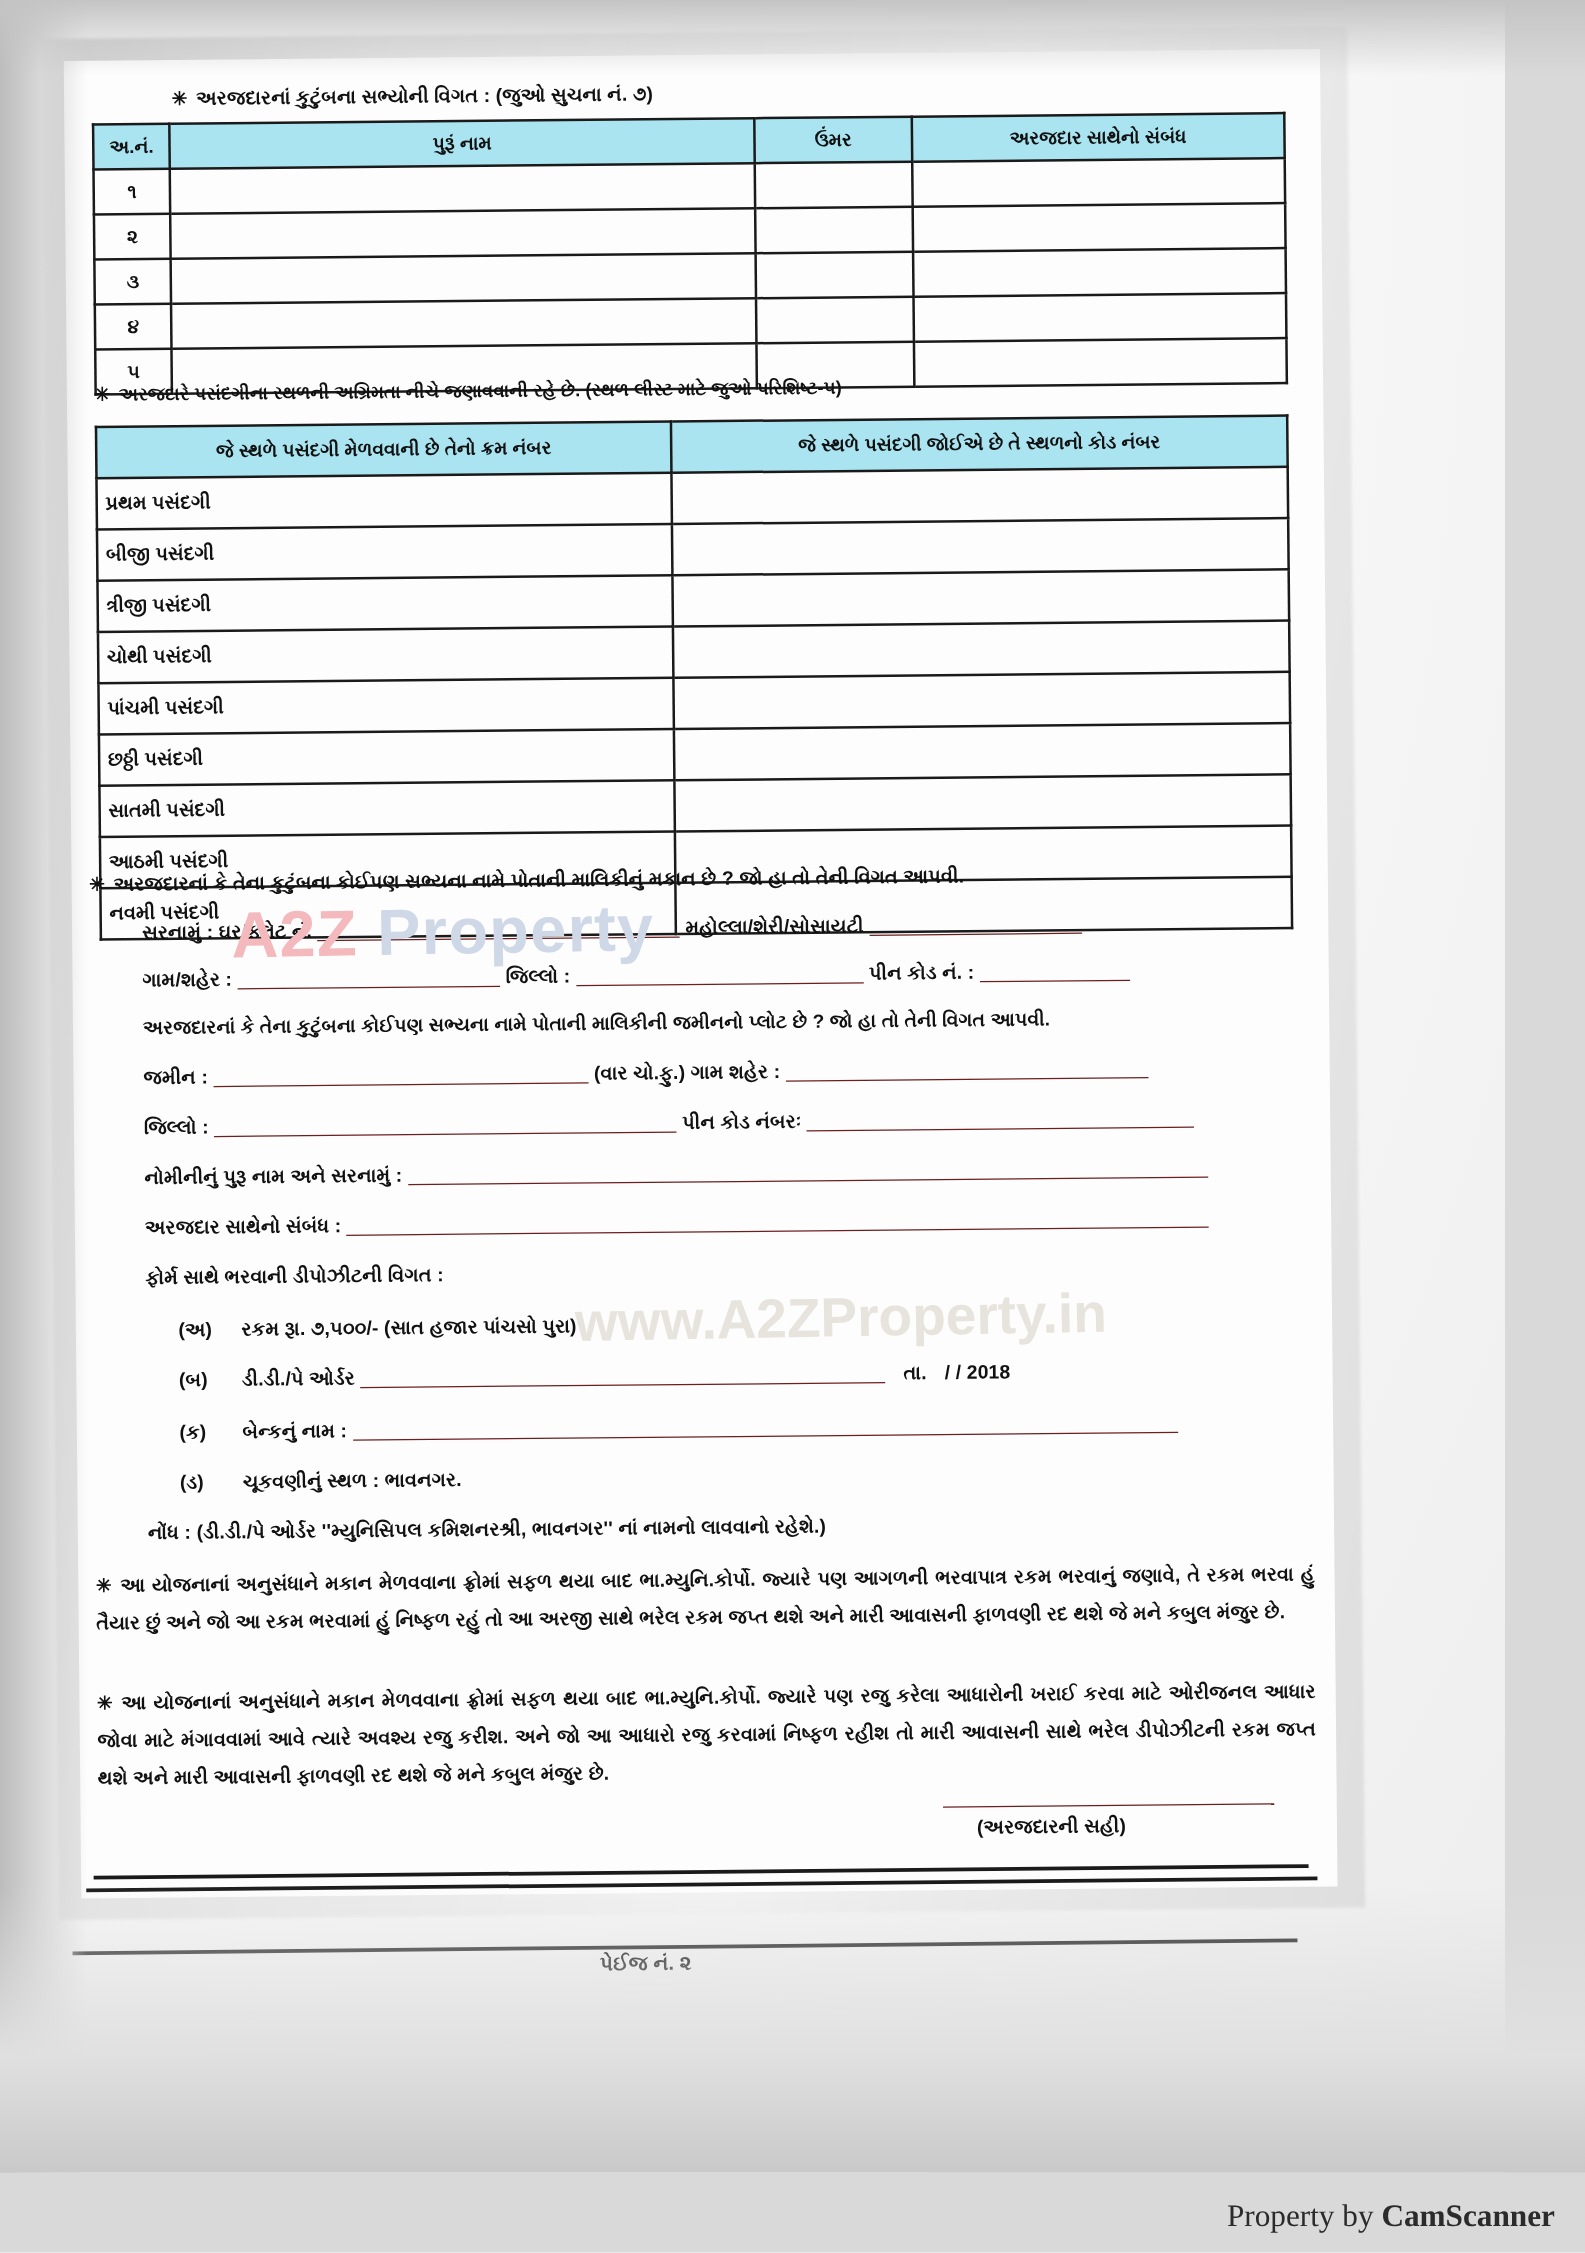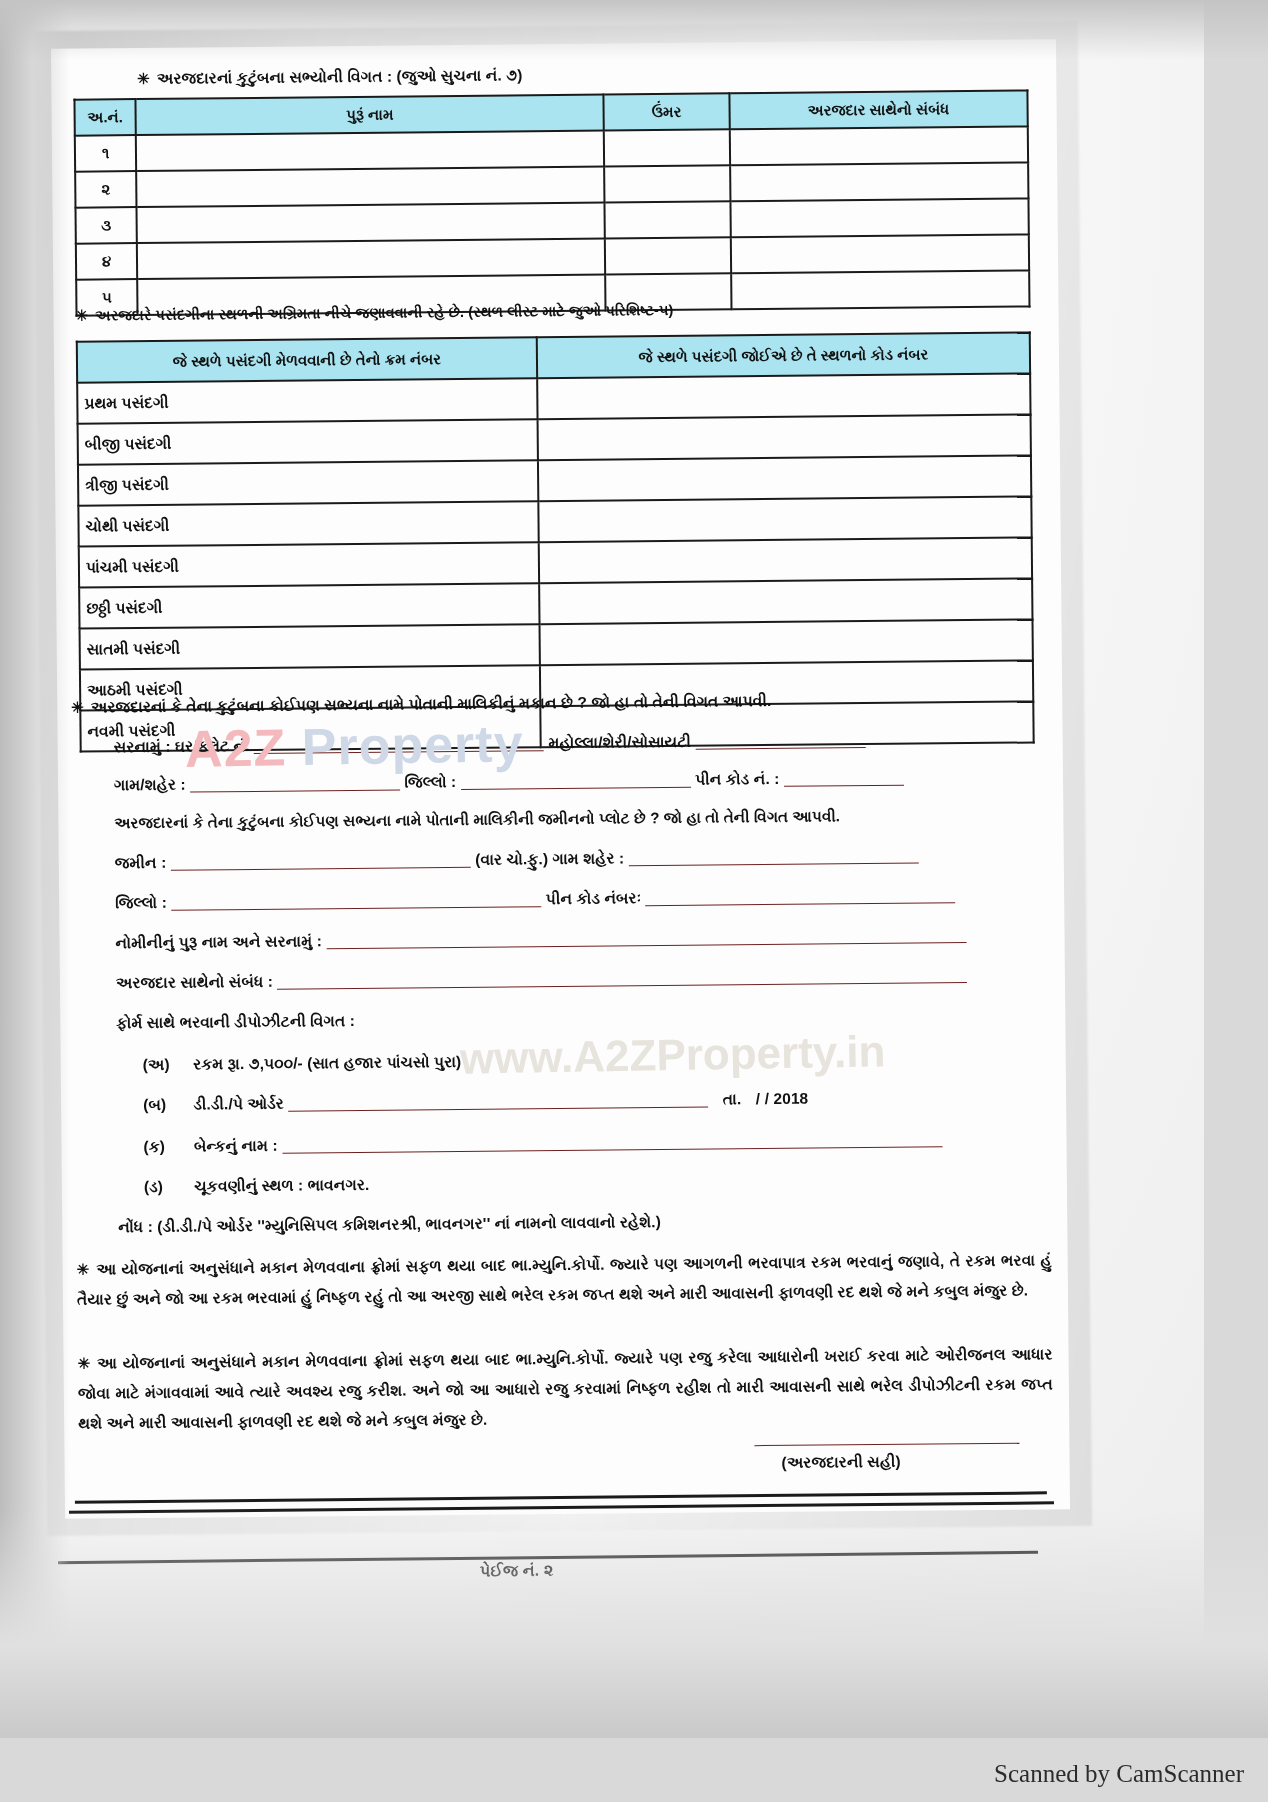--- a/index.html
+++ b/index.html
@@ -106,21 +106,21 @@
   #wm-a2z .w2{color:#cfd8e6;}
   #wm-url{
     left:460px;top:1030px;font-size:44px;color:#e7e3dd;
     transform:rotate(-1deg);
   }
   
   #camscanner{
     position:absolute;right:24px;bottom:14px;
     font-size:25px;color:#2b2b2b;font-family:"Liberation Serif", serif;
   }
-  #camscanner .cs-bold{font-weight:normal;}
+  #camscanner .cs-bold{font-weight:bold;}
 </style>
 </head>
 <body>
 
 <div id="page-sheet">
 
   <div class="page-shadow"></div>
 
   <div id="paper">
     <div id="content">
@@ -320,14 +320,14 @@
     <span class="w1">A2Z</span><span class="w2"> Property</span>
   </div>
   <div class="wm" id="wm-url">www.A2ZProperty.in</div>
 
   <div class="scan-shade-left"></div>
   <div class="scan-shade-top"></div>
   <div class="scan-shade-bottom"></div>
 </div>
 
 <div id="camscanner">
-  <span>Scanned by </span><span class="cs-bold">CamScanner</span>
+  <span>Property by </span><span class="cs-bold">CamScanner</span>
 </div>
 
 </body></html>

